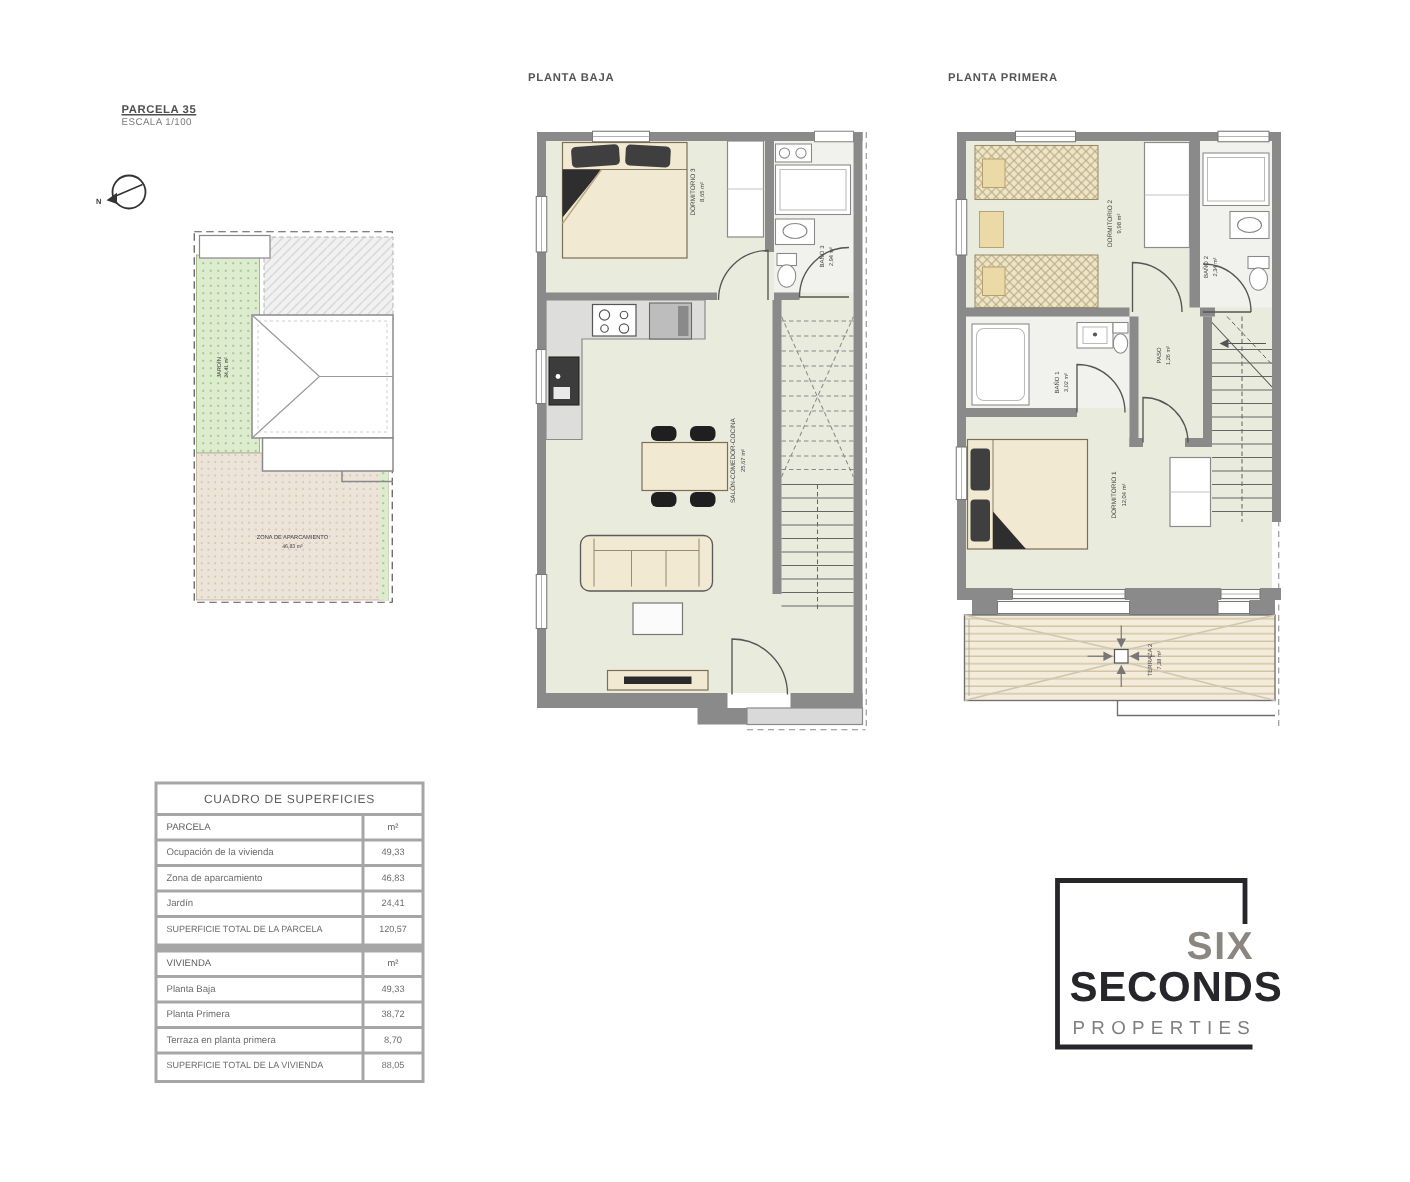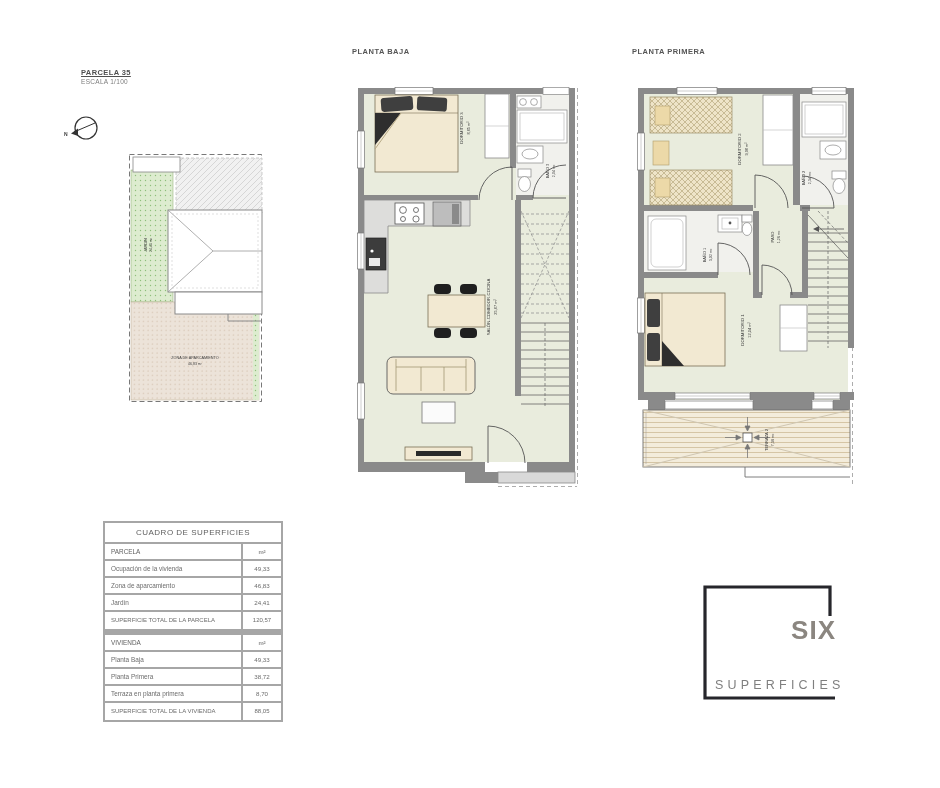--- a/index.html
+++ b/index.html
@@ -396,14 +396,15 @@
     <div class="lbl">SUPERFICIE TOTAL DE LA VIVIENDA</div>
     <div class="val">88,05</div>
   </div>
 </div>
 
 <div class="abs logo">
   <svg width="152" height="124" viewBox="0 0 152 124">
     <path d="M128 32 V3 H3 V114 H133" fill="none" stroke="#26262b" stroke-width="3.2"></path>
   </svg>
   <div class="w1">SIX</div>
-  <div class="w3">SUPERFICIES</div>
+  <div class="w2">SECONDS</div>
+  <div class="w3">PROPERTIES</div>
 </div>
 
 </body></html>

